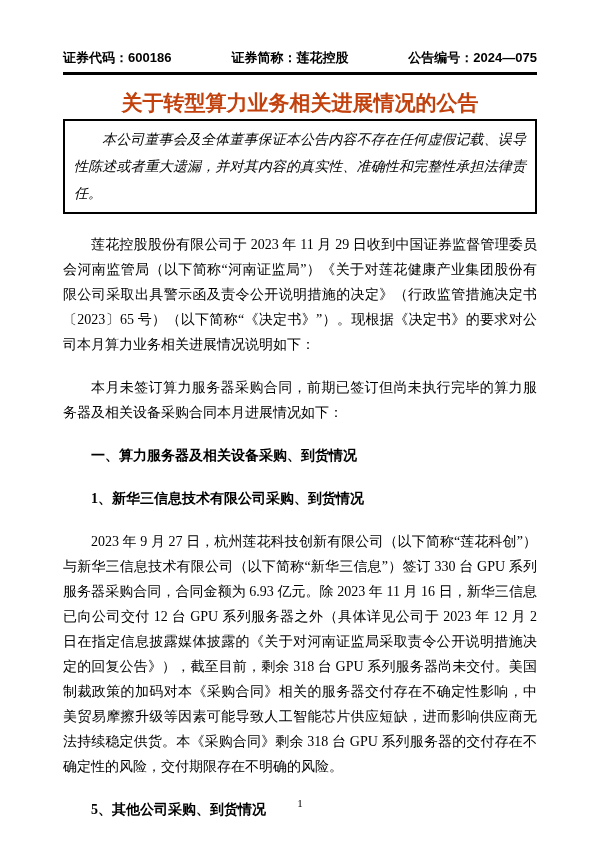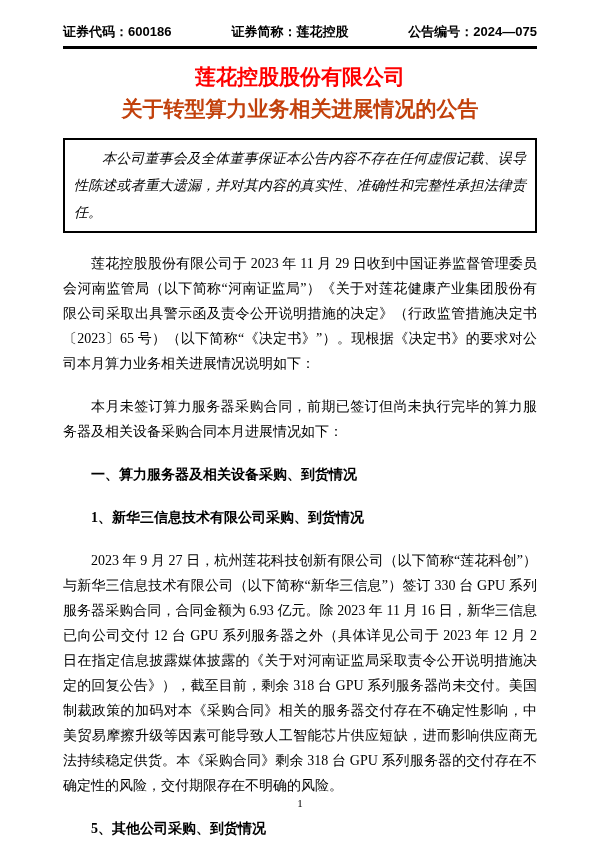--- a/index.html
+++ b/index.html
@@ -3,21 +3,21 @@
 <meta charset="utf-8">
 <style>
   html, body { margin: 0; padding: 0; background: #ffffff; }
   .page {
     position: relative;
     width: 600px;
     height: 858px;
     margin: 0 auto;
     background: #ffffff;
     box-sizing: border-box;
-    padding: 24px 63px 0 63px;
+    padding: 50px 63px 0 63px;
     overflow: hidden;
     color: #000000;
     font-family: "Liberation Serif", "DejaVu Serif", serif;
   }
   .doc-header {
     display: flex;
     justify-content: space-between;
     align-items: baseline;
     font-family: "Liberation Sans", "DejaVu Sans", sans-serif;
     font-weight: bold;
@@ -33,21 +33,20 @@
   .title-block { margin-top: 12px; }
   .title-line {
     text-align: center;
     color: #fe0000;
     font-family: "Liberation Sans", "DejaVu Sans", sans-serif;
     font-weight: bold;
     font-size: 21px;
     line-height: 32px;
   }
   .disclaimer-box {
-    margin-top: 13px;
     border: 2px solid #000000;
     padding: 5px 9px;
     font-style: italic;
     font-size: 14px;
     line-height: 27px;
     text-indent: 2em;
     text-align: justify;
   }
   .body-blocks { margin-top: 14px; }
   .block {
@@ -75,21 +74,20 @@
 
   <div class="doc-header">
     <span>证券代码：600186</span>
     <span>证券简称：莲花控股</span>
     <span>公告编号：2024—075</span>
   </div>
 
   <div class="header-rule"></div>
 
   <div class="title-block">
-    <div class="title-line" style="color: rgb(254, 0, 0);">莲花控股股份有限公司</div>
     <div class="title-line" style="color: #c2410c;">关于转型算力业务相关进展情况的公告</div>
   </div>
 
   <div class="disclaimer-box">本公司董事会及全体董事保证本公告内容不存在任何虚假记载、误导性陈述或者重大遗漏，并对其内容的真实性、准确性和完整性承担法律责任。</div>
 
   <div class="body-blocks">
       <div class="block p">莲花控股股份有限公司于 2023 年 11 月 29 日收到中国证券监督管理委员会河南监管局（以下简称“河南证监局”）《关于对莲花健康产业集团股份有限公司采取出具警示函及责令公开说明措施的决定》（行政监管措施决定书〔2023〕65 号）（以下简称“《决定书》”）。现根据《决定书》的要求对公司本月算力业务相关进展情况说明如下：</div>
       <div class="block p">本月未签订算力服务器采购合同，前期已签订但尚未执行完毕的算力服务器及相关设备采购合同本月进展情况如下：</div>
       <div class="block h1">一、算力服务器及相关设备采购、到货情况</div>
       <div class="block h2">1、新华三信息技术有限公司采购、到货情况</div>

